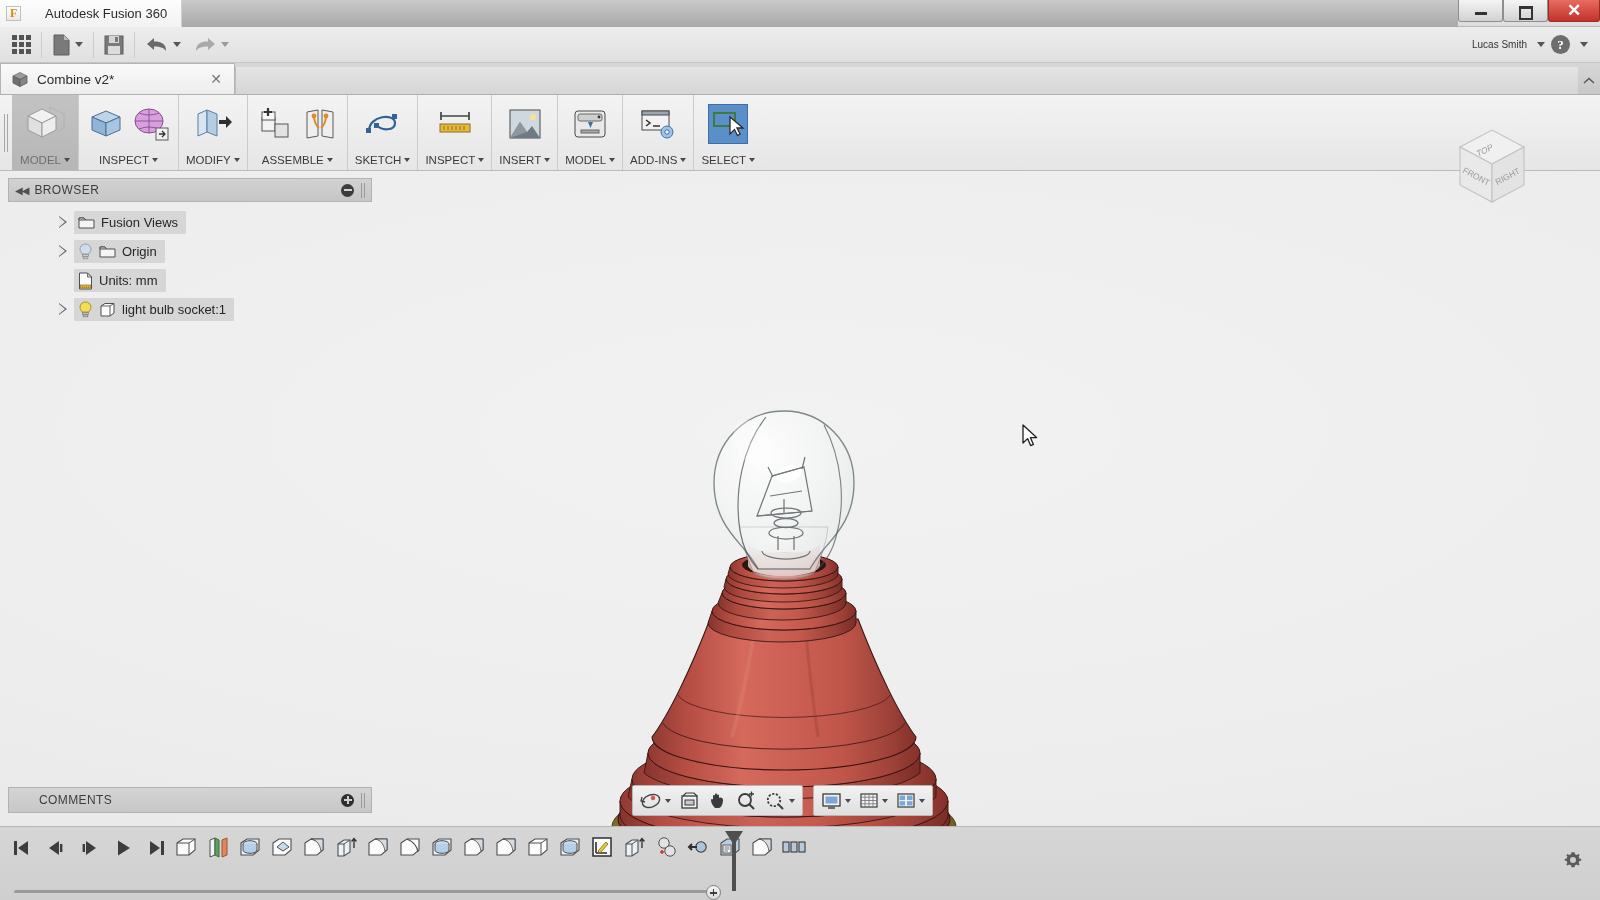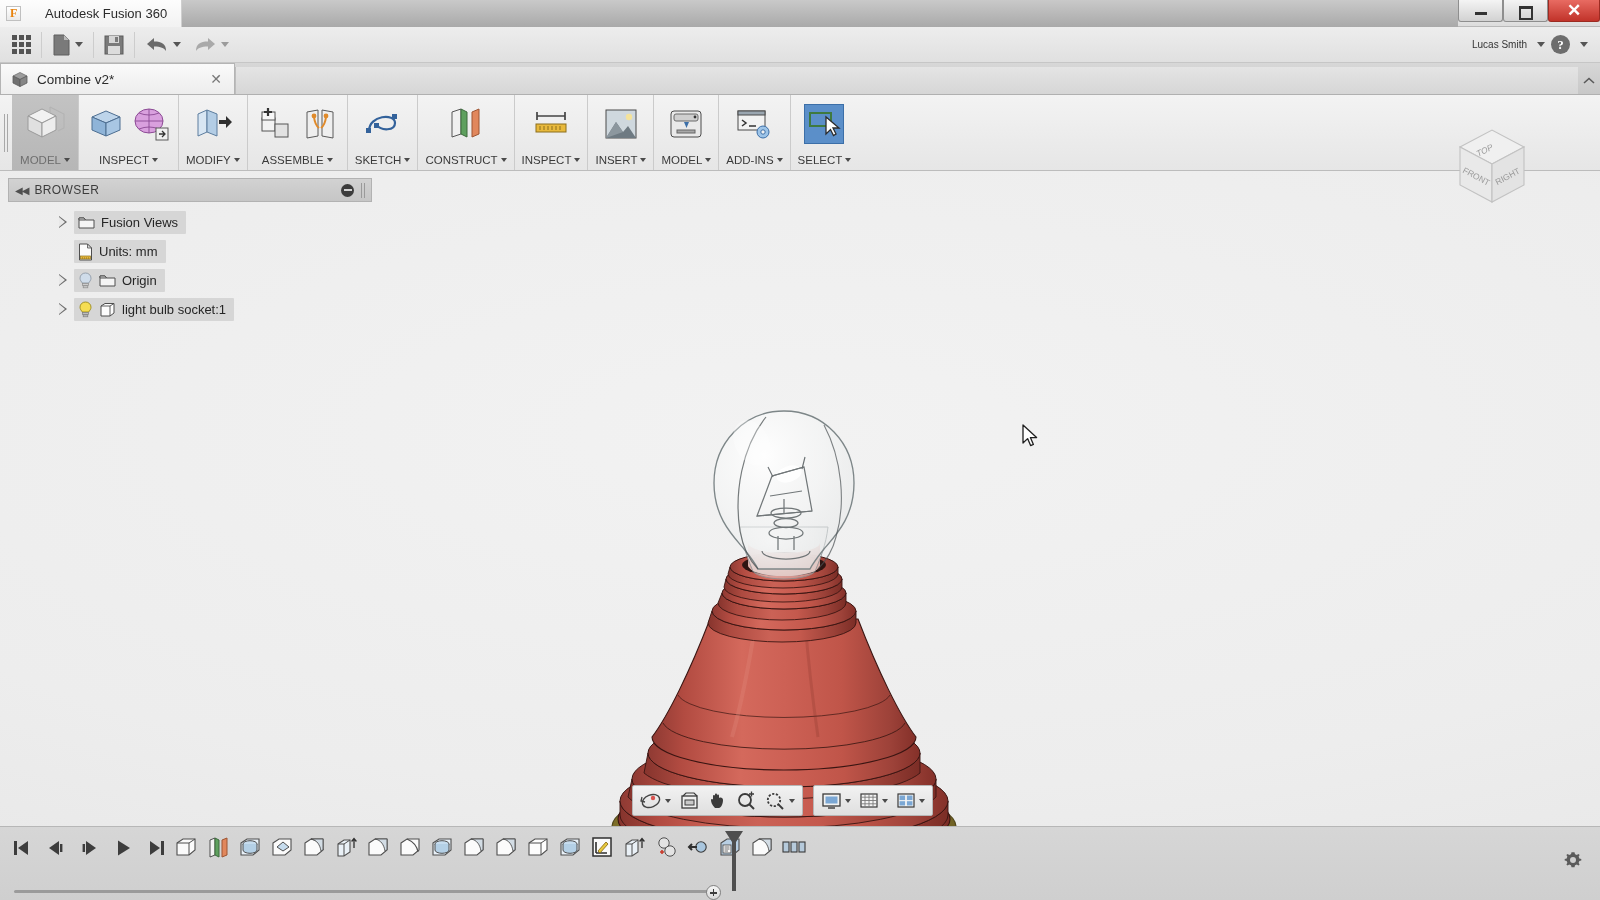--- a/index.html
+++ b/index.html
@@ -440,35 +440,20 @@
             <rect x="11" y="16" width="5" height="5" fill="#33629b"></rect>
           </svg>
         </span>
       </div>
       <div class="rb-label">
         <span>SKETCH</span>
         <span class="caret-s"></span>
       </div>
     </div>
 
-    <div class="rb-panel">
-      <div class="rb-icons">
-        <span class="rb-icon">
-          <svg width="38" height="36" viewBox="0 0 38 36">
-            <path d="M5 6 L14 3 L14 28 L5 31 Z" fill="#f0f0f0" stroke="#555"></path>
-            <path d="M14 3 L20 6 L20 31 L14 28 Z" fill="#5ea05e" stroke="#3d6b3d"></path>
-            <path d="M25 6 L32 3 L32 28 L25 31 Z" fill="#e1875c" stroke="#9d5533"></path>
-          </svg>
-        </span>
-      </div>
-      <div class="rb-label">
-        <span>CONSTRUCT</span>
-        <span class="caret-s"></span>
-      </div>
-    </div>
 
     <div class="rb-panel">
       <div class="rb-icons">
         <span class="rb-icon">
           <svg width="40" height="34" viewBox="0 0 40 34">
             <path d="M6 9 h28 M6 5 v8 M34 5 v8" stroke="#444" stroke-width="1.7" fill="none"></path>
             <rect x="5" y="17" width="30" height="8" fill="#e8b93c" stroke="#8c6f1c"></rect>
             <path d="M9 19 v4 M13 19 v4 M17 19 v4 M21 19 v4 M25 19 v4 M29 19 v4" stroke="#8c6f1c" stroke-width="1"></path>
           </svg>
         </span>
@@ -774,70 +759,78 @@
         </span>
       <span class="tlabelwrap hl">
         <svg class="folder" viewBox="0 0 17 15">
           <path d="M1 3 L6 3 L7.5 5 L16 5 L16 13 L1 13 Z" fill="#f5f5f5" stroke="#4f4f4f" stroke-width="1"></path>
           <path d="M1 3 L6 3 L7.5 5 L1 5 Z" fill="#dcdcdc" stroke="#4f4f4f" stroke-width="1"></path>
         </svg>
         <span class="tlabel">Fusion Views</span>
       </span>
     </div>
 
+    <div class="trow" style="padding-left:44px;">
+      <span class="tw">
+          <span class="arrow-r"></span>
+        </span>
+      <span class="tlabelwrap hl">
+        <svg class="bulb" viewBox="0 0 15 17">
+          <path d="M7.5 1 C4.3 1 2 3.3 2 6.2 C2 8.3 3.4 9.6 4.4 11 L10.6 11 C11.6 9.6 13 8.3 13 6.2 C13 3.3 10.7 1 7.5 1 Z" fill="#cfdcea" stroke="#8e9aa6" stroke-width="0.9"></path>
+          <rect x="4.6" y="11.4" width="5.8" height="2" fill="#cdcdcd" stroke="#8c8c8c" stroke-width="0.7"></rect>
+          <rect x="5.2" y="13.8" width="4.6" height="2" fill="#cdcdcd" stroke="#8c8c8c" stroke-width="0.7"></rect>
+        </svg>
+        <svg class="folder" viewBox="0 0 17 15">
+          <path d="M1 3 L6 3 L7.5 5 L16 5 L16 13 L1 13 Z" fill="#f5f5f5" stroke="#4f4f4f" stroke-width="1"></path>
+          <path d="M1 3 L6 3 L7.5 5 L1 5 Z" fill="#dcdcdc" stroke="#4f4f4f" stroke-width="1"></path>
+        </svg>
+        <span class="tlabel">Origin</span>
+      </span>
+    </div>
+
     <div class="trow" style="padding-left:66px;">
       <span class="tlabelwrap hl">
         <svg class="doc-ic" viewBox="0 0 15 18">
           <path d="M1.5 1 h8 l4 4 v12 h-12 z" fill="#fbfbfb" stroke="#4f4f4f" stroke-width="1"></path>
           <path d="M9.5 1 v4 h4 z" fill="#dcdcdc" stroke="#4f4f4f" stroke-width="0.8"></path>
           <rect x="2.5" y="13" width="10" height="3" fill="#e8b93c" stroke="#8c6f1c" stroke-width="0.7"></rect>
           <path d="M4.5 14 v2 M6.5 14 v2 M8.5 14 v2 M10.5 14 v2" stroke="#8c6f1c" stroke-width="0.5"></path>
         </svg>
         <span class="tlabel">Units: mm</span>
       </span>
     </div>
 
-    <div class="trow" style="padding-left:44px;">
-      <span class="tw">
-          <span class="arrow-r"></span>
-        </span>
-      <span class="tlabelwrap hl">
-        <svg class="bulb" viewBox="0 0 15 17">
-          <path d="M7.5 1 C4.3 1 2 3.3 2 6.2 C2 8.3 3.4 9.6 4.4 11 L10.6 11 C11.6 9.6 13 8.3 13 6.2 C13 3.3 10.7 1 7.5 1 Z" fill="#cfdcea" stroke="#8e9aa6" stroke-width="0.9"></path>
-          <rect x="4.6" y="11.4" width="5.8" height="2" fill="#cdcdcd" stroke="#8c8c8c" stroke-width="0.7"></rect>
-          <rect x="5.2" y="13.8" width="4.6" height="2" fill="#cdcdcd" stroke="#8c8c8c" stroke-width="0.7"></rect>
-        </svg>
-        <svg class="folder" viewBox="0 0 17 15">
-          <path d="M1 3 L6 3 L7.5 5 L16 5 L16 13 L1 13 Z" fill="#f5f5f5" stroke="#4f4f4f" stroke-width="1"></path>
-          <path d="M1 3 L6 3 L7.5 5 L1 5 Z" fill="#dcdcdc" stroke="#4f4f4f" stroke-width="1"></path>
-        </svg>
-        <span class="tlabel">Origin</span>
-      </span>
-    </div>
-
     <div class="trow" style="padding-left:44px;align-items:center;">
       <span class="tw">
           <span class="arrow-r"></span>
         </span>
       <span class="tlabelwrap hl">
         <svg class="bulb" viewBox="0 0 15 17">
           <path d="M7.5 1 C4.3 1 2 3.3 2 6.2 C2 8.3 3.4 9.6 4.4 11 L10.6 11 C11.6 9.6 13 8.3 13 6.2 C13 3.3 10.7 1 7.5 1 Z" fill="#f5dd52" stroke="#9a8a1e" stroke-width="0.9"></path>
           <rect x="4.6" y="11.4" width="5.8" height="2" fill="#bdbdbd" stroke="#7d7d7d" stroke-width="0.7"></rect>
           <rect x="5.2" y="13.8" width="4.6" height="2" fill="#bdbdbd" stroke="#7d7d7d" stroke-width="0.7"></rect>
         </svg>
         <svg class="body-ic" viewBox="0 0 17 16">
           <path d="M2 4 L6 1.5 L15 1.5 L15 11 L11 14 L2 14 Z" fill="#fdfdfd" stroke="#4f4f4f" stroke-width="1"></path>
           <path d="M2 4 L11 4 L15 1.5 M11 4 L11 14" fill="none" stroke="#4f4f4f" stroke-width="0.9"></path>
         </svg>
         <span class="tlabel">light bulb socket:1</span>
       </span>
     </div>
 
   </div>
 
+  <div class="comments">
+    <span class="cm-title">COMMENTS</span>
+    <span class="cm-plus"></span>
+    <span class="bh-grip">
+        <i></i>
+        <i></i>
+      </span>
+  </div>
 
   <div class="timeline">
 
     <div class="tl-playbar">
       <div class="tl-pbtn">
         <svg width="20" height="18" viewBox="0 0 20 18">
           <rect x="3" y="2" width="3" height="14" fill="#3d3d3d"></rect>
           <path d="M17 2 L17 16 L7 9 Z" fill="#3d3d3d"></path>
         </svg>
       </div>

